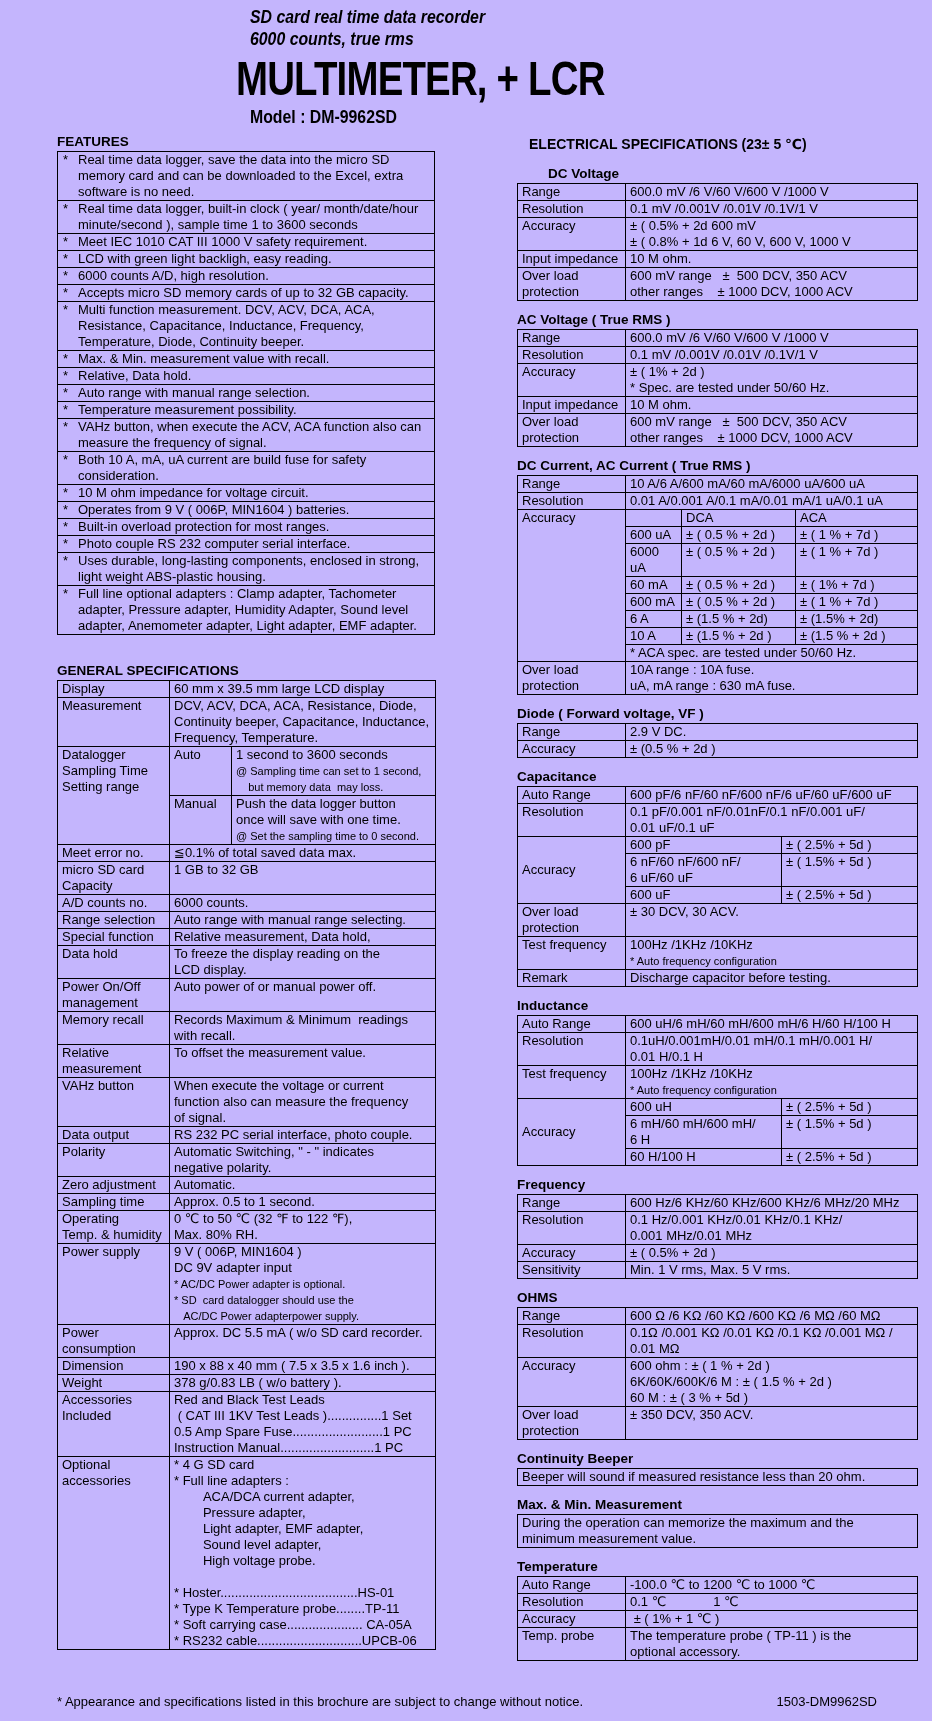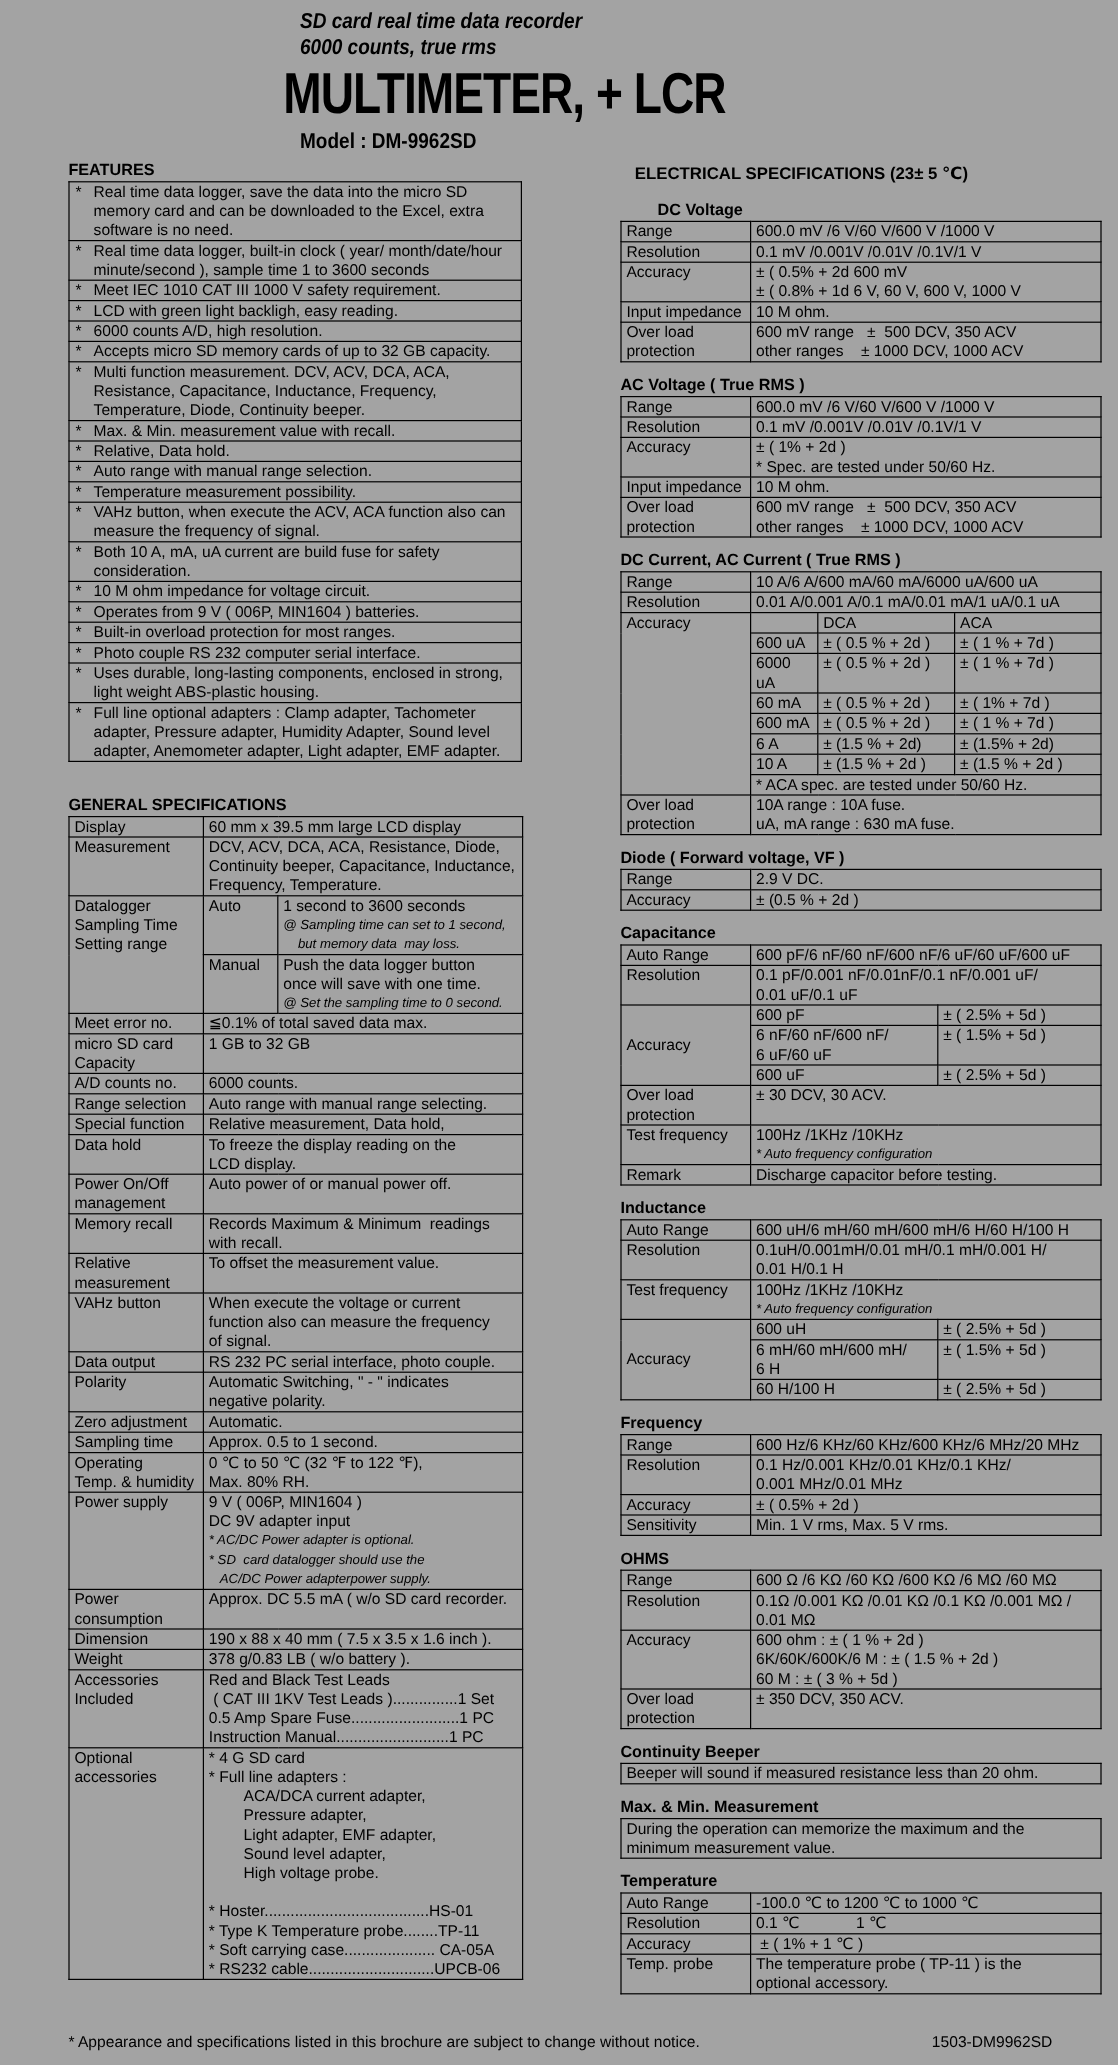--- a/index.html
+++ b/index.html
@@ -1,19 +1,19 @@
 <!DOCTYPE html>
 <html><head>
 <meta charset="utf-8">
 <style>
   * { box-sizing: border-box; }
   html,body { margin:0; padding:0; background:#fff; }
   .page {
     position:relative; width:932px; height:1721px; overflow:hidden;
-    background:#a3a3a3; color:#000;
+    background:#c4b5fd; color:#000;
     font-family:"Liberation Sans","DejaVu Sans",sans-serif;
     font-size:13px;
   }
   
   .hdr { padding:6px 0 0 236px; }
   .tagline {
     font-weight:bold; font-style:italic; font-size:18px; line-height:22px;
     transform:scaleX(0.88); transform-origin:left; margin-left:14px;
     white-space:nowrap;
   }
@@ -34,21 +34,21 @@
   .general-h  { font-weight:bold; font-size:13.5px; margin:28px 0 2px 0; }
   .col-heading { font-weight:bold; font-size:14px; margin:2px 0 12px 12px; white-space:nowrap; }
   .sec-title { font-weight:bold; font-size:13.5px; margin:11px 0 2px 0; }
   .sec-title:first-child { margin-top:14px;padding-left:31px; }
   
   table.spec { border-collapse:collapse; width:100%; table-layout:fixed; }
   table.spec td {
     border:1px solid #000; padding:0 4px; vertical-align:top; overflow:hidden;
   }
   table.spec td div { white-space:pre-wrap; line-height:16px; min-height:16px; }
-  table.spec td div.it { font-style:italic; font-size:11px; }
+  table.spec td div.it { font-size:11px; }
   table.spec td.vm { vertical-align:middle; }
   td.feat { position:relative; padding-left:20px !important; }
   td.feat .star { position:absolute; left:5px; top:0; line-height:16px; }
   td.feat .ftext { white-space:normal; }
   
   .footer {
     position:absolute; left:57px; right:55px; top:1694px;
     display:flex; justify-content:space-between; font-size:13px; line-height:16px;
   }
 </style>

